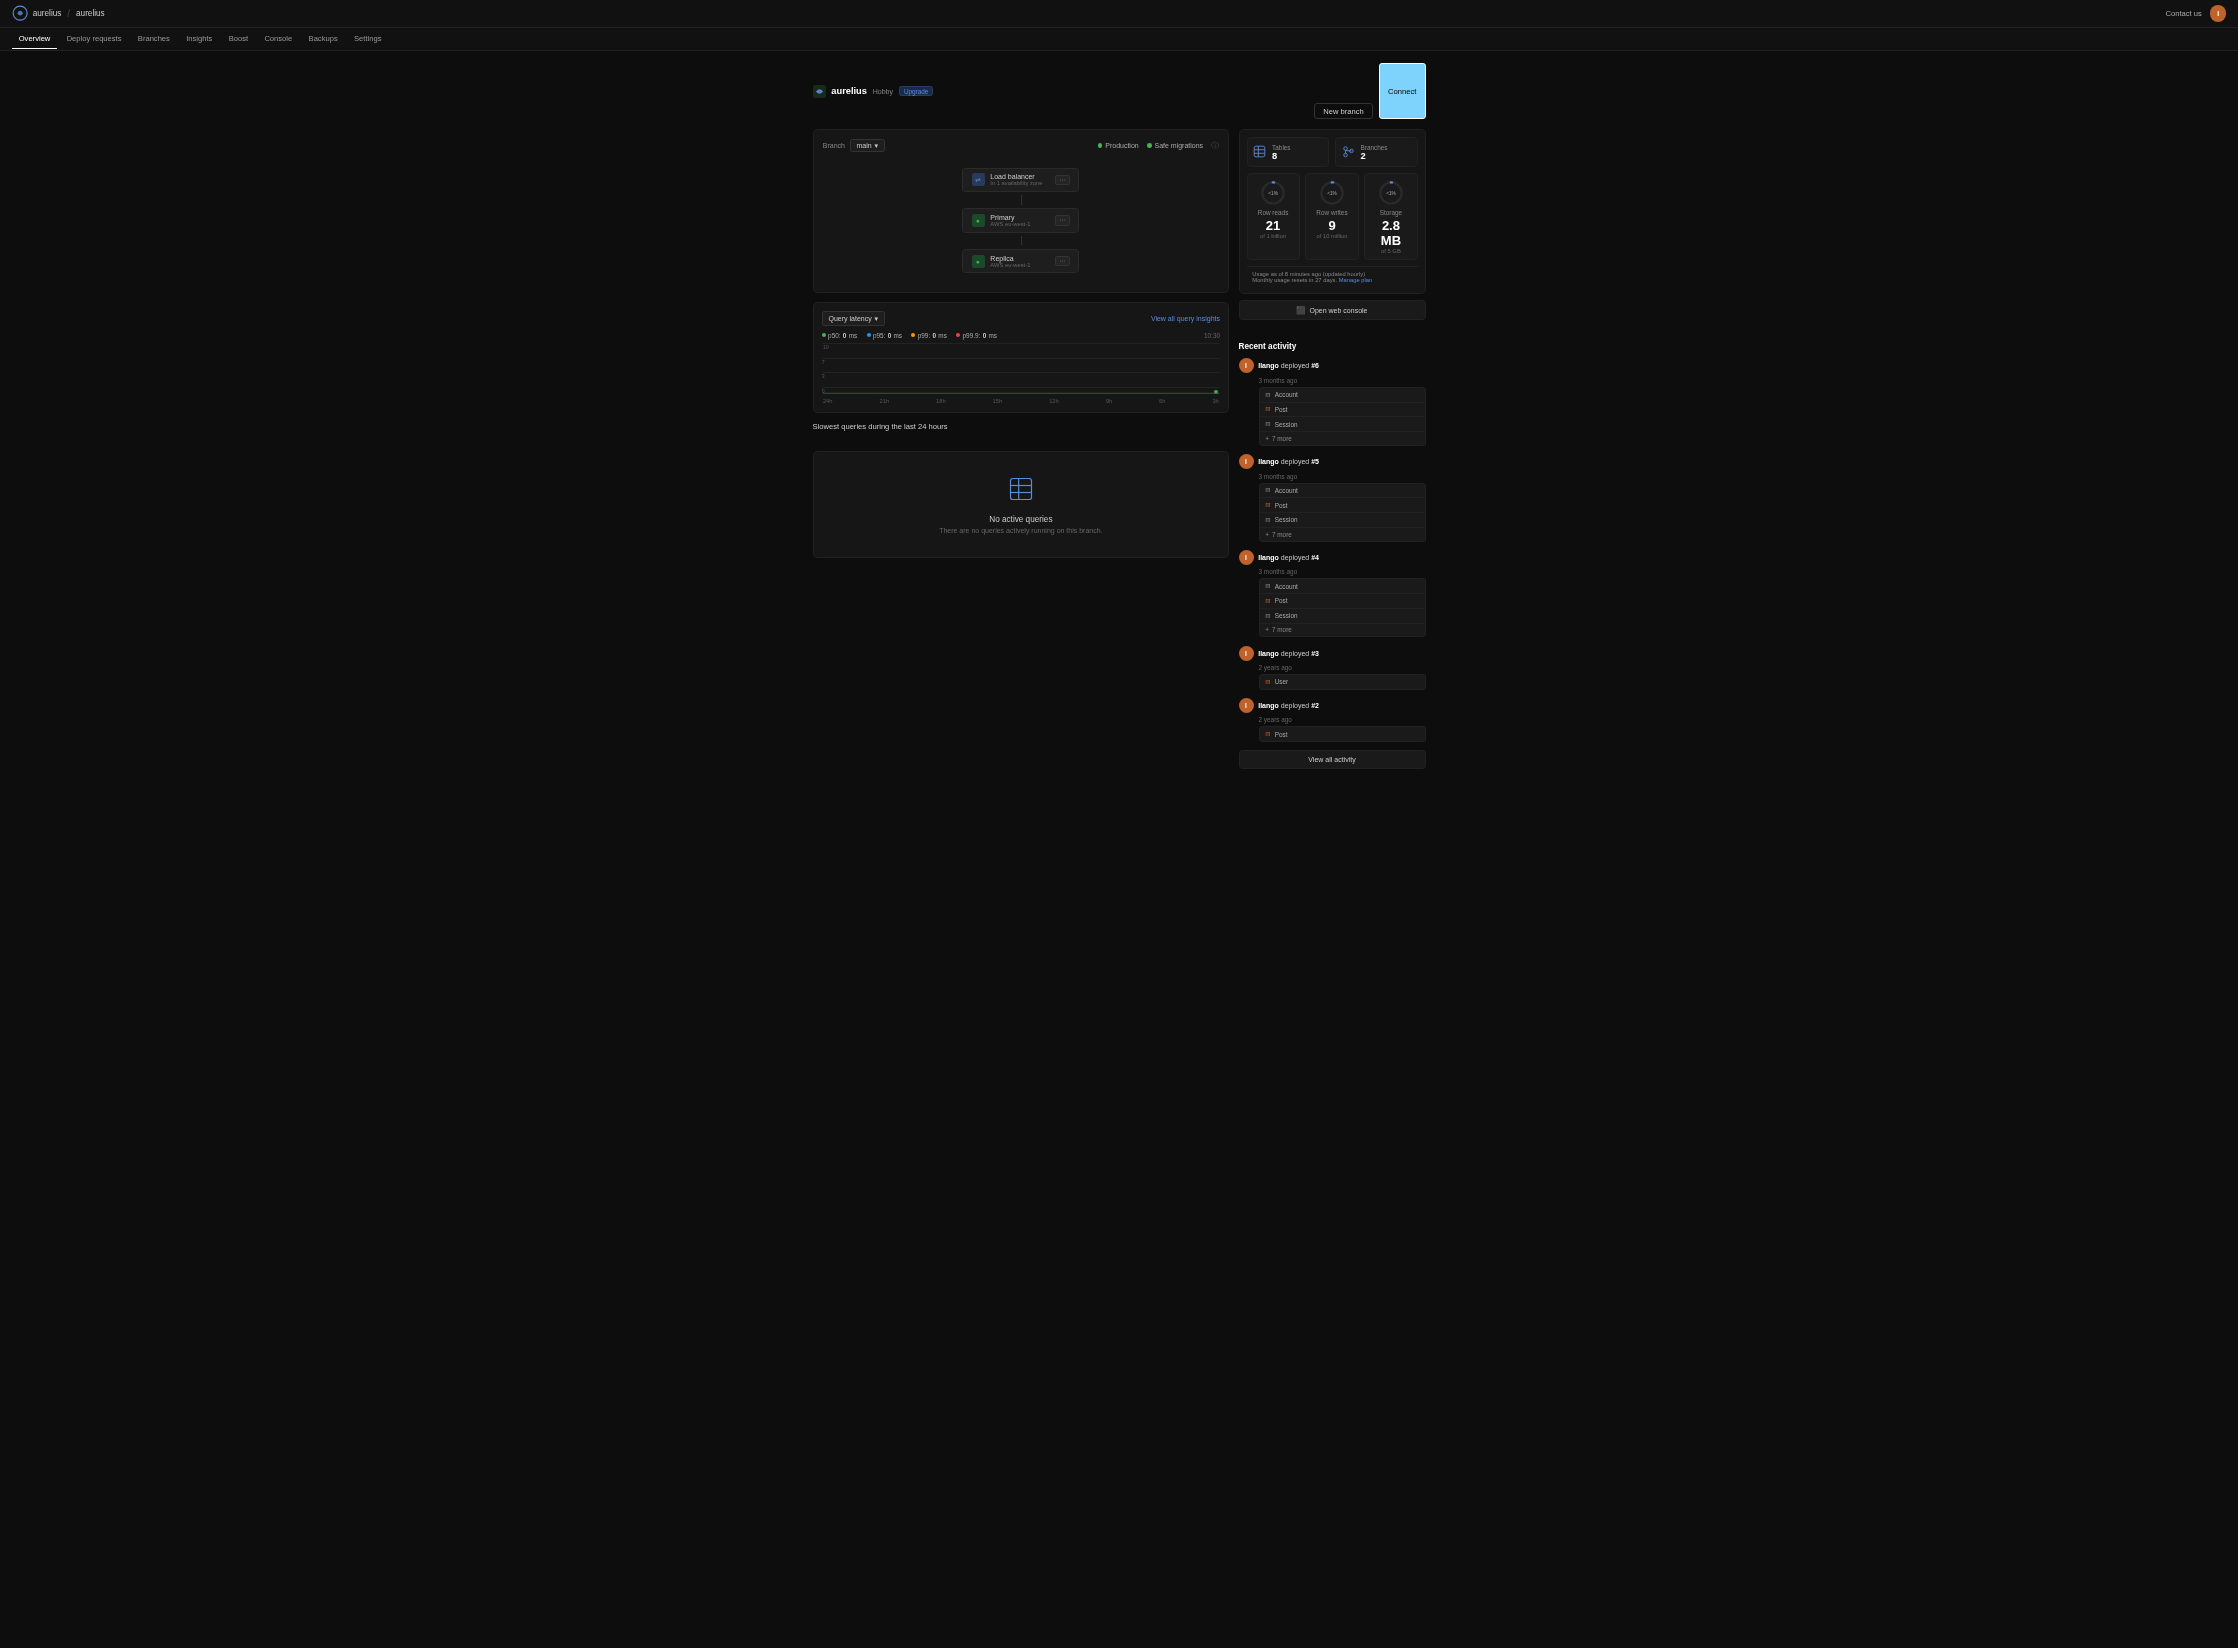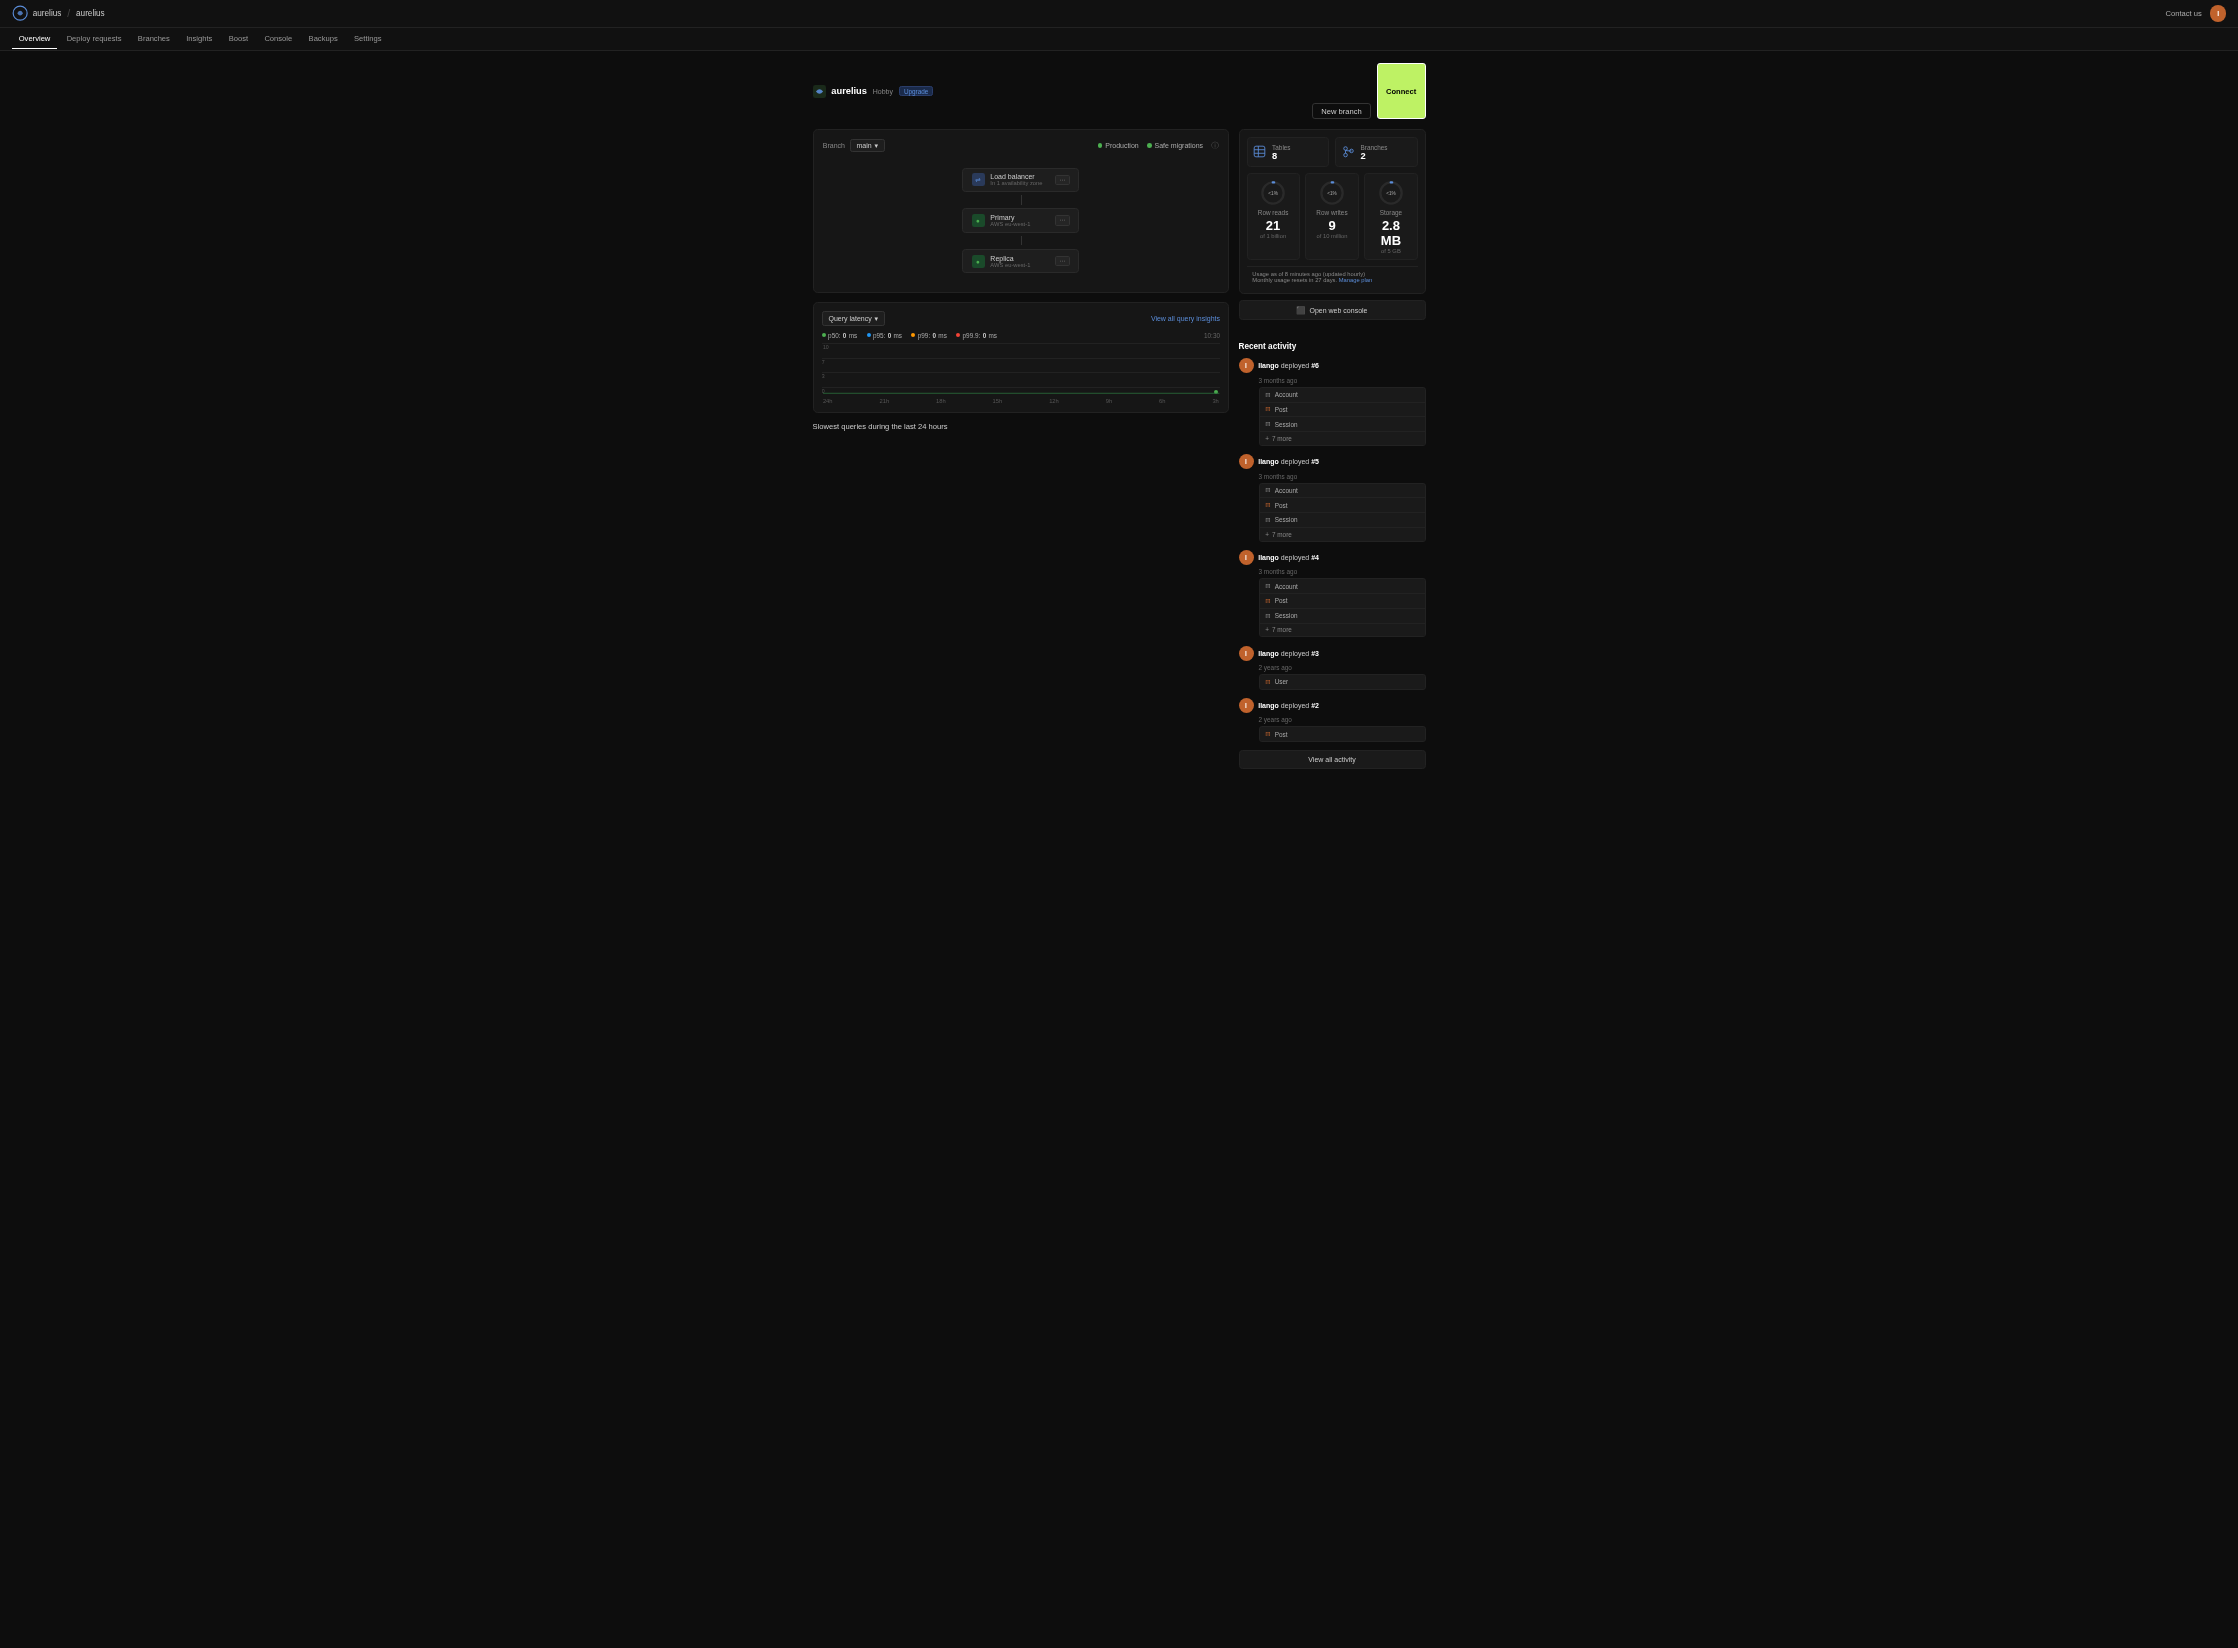--- a/index.html
+++ b/index.html
@@ -123,28 +123,28 @@
       background: transparent;
       border: 0.6px solid #333;
       color: #ccc;
       border-radius: 2.9px;
       padding: 2.9px 8.2px;
       font-size: 7.6px;
       cursor: pointer;
       margin-top: 40px;
     }
     .btn-solid {
-      background: #bef264;
+      background: #7dd3fc;
       border: 0.6px solid #fff;
       color: #000;
       border-radius: 2.9px;
       padding: 2.9px 8.2px;
       font-size: 7.6px;
       cursor: pointer;
-      font-weight: 700;
+      font-weight: 400;
     }
     
     .content-grid {
       display: grid;
       grid-template-columns: 1fr 187px;
       gap: 9.3px;
     }
     
     .branch-card {
       background: #161616;
@@ -745,20 +745,33 @@
           <span>15h</span>
           <span>12h</span>
           <span>9h</span>
           <span>6h</span>
           <span>3h</span>
         </div>
       </div>
 
       <div class="slowest-section">
         <div class="slowest-title">Slowest queries during the last 24 hours</div>
+        <div class="no-queries">
+
+          <div class="no-queries-icon">
+            <svg width="28" height="28" viewBox="0 0 48 48" fill="none">
+              <rect x="6" y="6" width="36" height="36" rx="4" stroke="#5b8dd9" stroke-width="2" fill="none"></rect>
+              <line x1="6" y1="18" x2="42" y2="18" stroke="#5b8dd9" stroke-width="2"></line>
+              <line x1="6" y1="30" x2="42" y2="30" stroke="#5b8dd9" stroke-width="2"></line>
+              <line x1="20" y1="6" x2="20" y2="42" stroke="#5b8dd9" stroke-width="2"></line>
+            </svg>
+          </div>
+          <div class="no-queries-title">No active queries</div>
+          <div class="no-queries-sub">There are no queries actively running on this branch.</div>
+        </div>
       </div>
     </div>
 
     <div>
 
       <div class="stats-card">
         <div class="stats-row">
           <div class="stat-item">
             <div class="stat-icon">
               <svg width="13" height="13" viewBox="0 0 22 22" fill="none">

